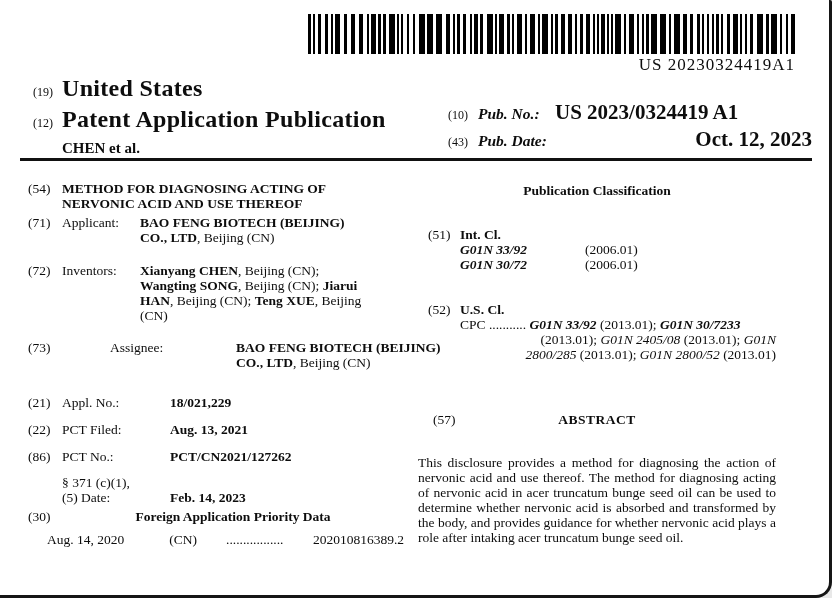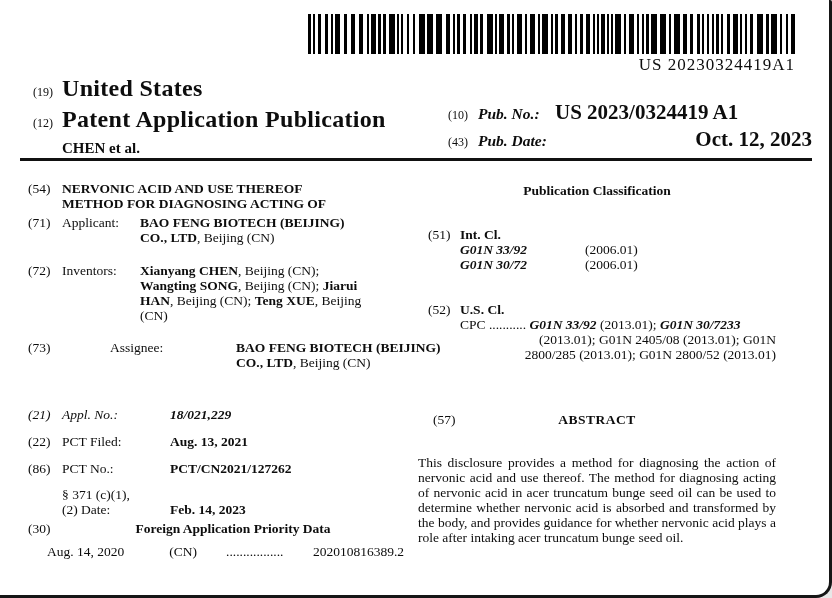--- a/index.html
+++ b/index.html
@@ -33,37 +33,37 @@
   .col-left{position:absolute;left:20px;top:181px;width:384px;font-size:13.5px;line-height:15px;}
   .col-right{position:absolute;left:418px;top:183px;width:358px;font-size:13.5px;line-height:15px;}
   .row{display:flex;}
   .num{flex:0 0 34px;padding-left:8px;}
   .f{flex:0 0 78px;}
   .f-wide{flex:0 0 108px;}
   .val{flex:1;}
   .b{font-weight:bold;}
   .nowrap div{white-space:nowrap;}
   .m16{margin-top:4px;} .m18{margin-top:18px;} .m17{margin-top:17px;gap:48px;}
-  .m20{margin-top:37px;font-style:italic;} .m12{margin-top:12px;} .m11{margin-top:11px;}
+  .m20{margin-top:25px;} .m12{margin-top:12px;} .m11{margin-top:11px;}
   .m8{margin-top:8px;gap:24px;}  .m28{margin-top:28px;} .m29{margin-top:29px;}
   .m30{margin-top:30px;} .m50{margin-top:50px;}
   .sect-block{margin-left:42px;}
   .heading-center{flex:1;text-align:center;font-weight:bold;}
   .priority-row{display:flex;padding-left:27px;align-items:baseline;}
   .pc{margin-left:21px;}
   .leader{flex:1;overflow:hidden;white-space:nowrap;margin:0 5px;}
   
   .rnum{flex:0 0 32px;padding-left:10px;}
   .class-head{text-align:center;font-weight:bold;}
   .intcl-row{display:flex;margin-left:42px;}
   .intcl-code{flex:0 0 125px;font-weight:bold;font-style:italic;}
   .cpc div{text-align:right;}
   .cpc div:first-child{text-align:left;margin-left:42px;}
   .seg-b{font-weight:bold;}
-  .seg-i{}
+  .seg-i{font-style:italic;}
   .seg-bi{font-weight:bold;font-style:italic;}
   .abstract-head{position:relative;}
   .abstract-head .anum{position:absolute;left:15px;top:0;}
   .abstract-head .atitle{display:block;text-align:center;font-weight:bold;letter-spacing:0.5px;}
   .abstract-text{text-align:justify;}
 </style>
 </head>
 <body>
 
 <div class="page">
@@ -178,22 +178,22 @@
     </div>
   </div>
 
   <div class="rule"></div>
 
   <div class="col-left">
 
     <div class="row">
       <span class="num">(54)</span>
       <span class="val b nowrap">
+          <div>METHOD FOR DIAGNOSING ACTING OF</div>
           <div>NERVONIC ACID AND USE THEREOF</div>
-          <div>METHOD FOR DIAGNOSING ACTING OF</div>
         </span>
     </div>
 
     <div class="row m16">
       <span class="num">(71)</span>
       <span class="f">Applicant:</span>
       <span class="val nowrap">
           <div><span class="seg-b">BAO FENG BIOTECH (BEIJING)</span></div>
           <div><span class="seg-b">CO., LTD</span><span>, Beijing (CN)</span></div>
         </span>
@@ -233,21 +233,21 @@
 
     <div class="row m12">
       <span class="num">(86)</span>
       <span class="f-wide">PCT No.:</span>
       <span class="val b">PCT/CN2021/127262</span>
     </div>
 
     <div class="sect-block m11">
       <div>§ 371 (c)(1),</div>
       <div class="row">
-        <span class="f-wide">(2) Date:</span>
+        <span class="f-wide">(5) Date:</span>
         <span class="val b">Feb. 14, 2023</span>
       </div>
     </div>
 
     <div class="row m16">
       <span class="num">(30)</span>
       <span class="heading-center">Foreign Application Priority Data</span>
     </div>
 
     <div class="priority-row m8">

